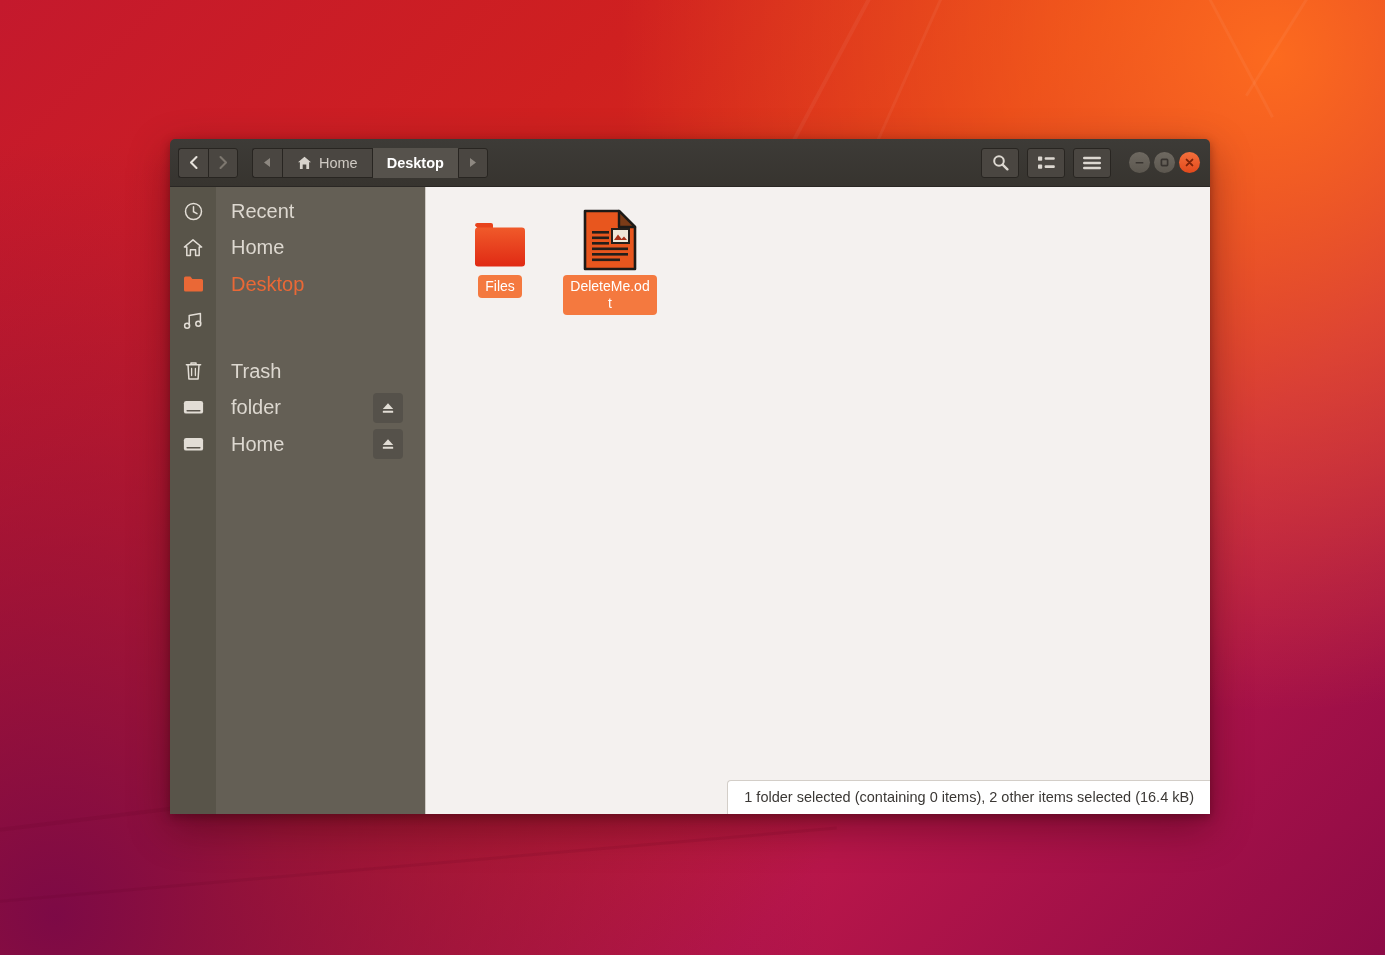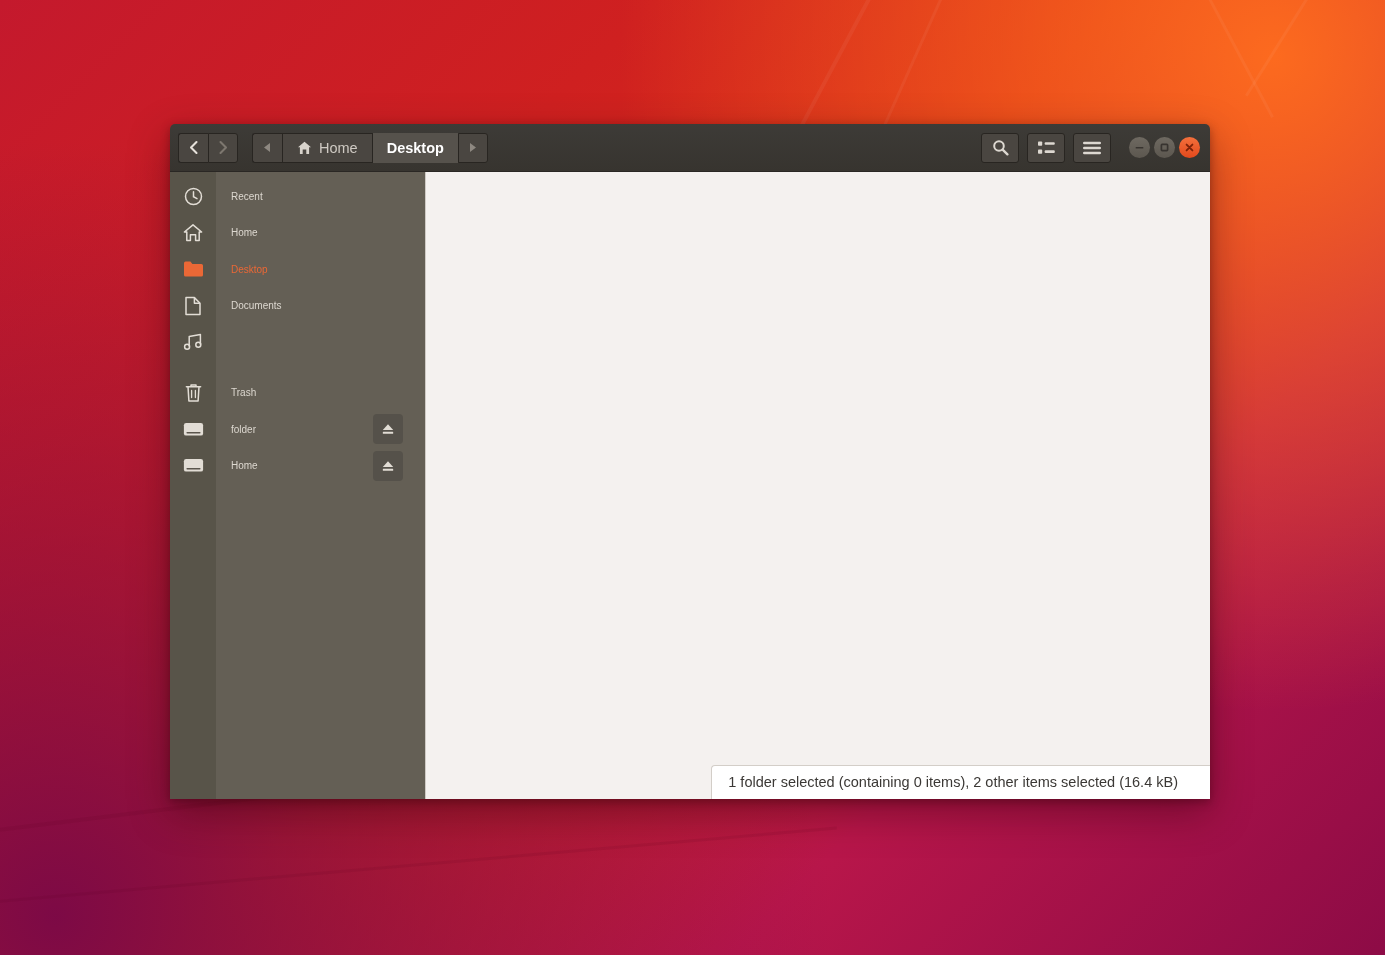--- a/index.html
+++ b/index.html
@@ -28,21 +28,21 @@
     background: rgba(255,255,255,0.05);
     transform-origin: 0 0;
     pointer-events: none;
   }
   .suru.dark { background: rgba(90,0,30,0.10); }
 
   
   #window {
     position: absolute;
     left: 170px;
-    top: 124px;
+    top: 139px;
     width: 1040px;
     height: 675px;
     box-shadow: 0 14px 40px rgba(50,0,10,0.42), 0 3px 10px rgba(40,0,10,0.35);
     display: flex;
     flex-direction: column;
     border-radius: 5px 5px 0 0;
     overflow: hidden;
   }
 
   
@@ -131,21 +131,21 @@
     left: 0; top: 0; bottom: 0;
     width: 46px;
     background: #585449;
   }
   .side-row {
     position: relative;
     height: 36.5px;
     display: flex;
     align-items: center;
     color: #ddd8d0;
-    font-size: 10px;
+    font-size: 20px;
     cursor: pointer;
   }
   .side-row .ico {
     width: 46px;
     flex: 0 0 46px;
     display: flex;
     align-items: center;
     justify-content: center;
     color: #e2ddd5;
   }
@@ -204,21 +204,21 @@
   
   #statusbar {
     position: absolute;
     right: 0;
     bottom: 0;
     background: #ffffff;
     border: 1px solid #d3cec8;
     border-right: none;
     border-bottom: none;
     border-radius: 4px 0 0 0;
-    padding: 8px 32px 9px 16px;
+    padding: 8px 16px 9px 16px;
     font-size: 14.5px;
     color: #3b3835;
     white-space: nowrap;
   }
 </style>
 </head>
 <body>
 
 <div id="desktop">
 
@@ -341,29 +341,20 @@
 
         <div class="side-row selected">
           <span class="ico">
             <svg width="21" height="18" viewBox="0 0 21 18" aria-hidden="true">
               <path d="M1 3.2 a1.6 1.6 0 0 1 1.6-1.6 H7.4 L9.4 4 H18.4 a1.6 1.6 0 0 1 1.6 1.6 V15 a1.6 1.6 0 0 1 -1.6 1.6 H2.6 A1.6 1.6 0 0 1 1 15 Z" fill="currentColor"></path>
             </svg>
           </span>
           <span class="lbl">Desktop</span>
         </div>
 
-        <div class="side-row">
-          <span class="ico">
-            <svg width="16" height="20" viewBox="0 0 16 20" aria-hidden="true">
-              <path d="M1 1.6 h8.4 L15 7.2 V18.4 H1 Z" fill="none" stroke="currentColor" stroke-width="1.5" stroke-linejoin="round"></path>
-              <path d="M9.4 1.6 L9.4 7.2 L15 7.2" fill="none" stroke="currentColor" stroke-width="1.5" stroke-linejoin="round"></path>
-            </svg>
-          </span>
-          <span class="lbl">Documents</span>
-        </div>
 
         <div class="side-row">
           <span class="ico">
             <svg width="20" height="18" viewBox="0 0 20 18" aria-hidden="true">
               <path d="M6.2 13.4 V3.4 L17.4 1.4 V11.4" fill="none" stroke="currentColor" stroke-width="1.5" stroke-linejoin="round"></path>
               <circle cx="4.1" cy="13.8" r="2.5" fill="none" stroke="currentColor" stroke-width="1.5"></circle>
               <circle cx="15.3" cy="11.8" r="2.5" fill="none" stroke="currentColor" stroke-width="1.5"></circle>
             </svg>
           </span>
           <span class="lbl"></span>
@@ -419,21 +410,54 @@
         </div>
 
         <div class="side-gap"></div>
 
       </div>
 
       <div id="main">
 
         <div id="iconview">
 
-
+          <div class="fileitem">
+            <span class="thumb">
+              <svg width="58" height="52" viewBox="0 0 58 52" aria-hidden="true">
+                <defs>
+                  <linearGradient id="fgr" x1="0" y1="0" x2="0" y2="1">
+                    <stop offset="0%" stop-color="#f05a2a"></stop>
+                    <stop offset="100%" stop-color="#e02a14"></stop>
+                  </linearGradient>
+                </defs>
+                <path d="M4 6.5 a2.4 2.4 0 0 1 2.4-2.4 H20 a2 2 0 0 1 2 2 V9 H6.4 Z" fill="#e8431c"></path>
+                <rect x="4" y="8.5" width="50" height="39" rx="3.2" fill="url(#fgr)"></rect>
+                <rect x="8.6" y="6.2" width="12.4" height="2" rx="1" fill="#f4seven" opacity="0"></rect>
+              </svg>
+            </span>
+            <span class="name">Files</span>
+          </div>
+
+          <div class="fileitem">
+            <span class="thumb">
+              <svg width="54" height="62" viewBox="0 0 54 62" aria-hidden="true">
+                <path d="M2 2 H36 L52 18 V60 H2 Z" fill="#e8561e" stroke="#1d1a17" stroke-width="2.6" stroke-linejoin="round"></path>
+                <path d="M36 2 L52 18 H36 Z" fill="#7a3b17" stroke="#1d1a17" stroke-width="2.4" stroke-linejoin="round"></path>
+                <rect x="9" y="22" width="17" height="2.6" fill="#241f1b"></rect>
+                <rect x="9" y="27.5" width="17" height="2.6" fill="#241f1b"></rect>
+                <rect x="9" y="33" width="17" height="2.6" fill="#241f1b"></rect>
+                <rect x="9" y="38.5" width="36" height="2.6" fill="#241f1b"></rect>
+                <rect x="9" y="44" width="36" height="2.6" fill="#241f1b"></rect>
+                <rect x="9" y="49.5" width="28" height="2.6" fill="#241f1b"></rect>
+                <rect x="29" y="20" width="17" height="14" fill="#efe7d8" stroke="#241f1b" stroke-width="2"></rect>
+                <path d="M31 31 L35 25.5 L38.6 30 L41 27.4 L44 31 Z" fill="#a8321a"></path>
+              </svg>
+            </span>
+            <span class="name">DeleteMe.odt</span>
+          </div>
 
 
         </div>
 
         <div id="statusbar">1 folder selected (containing 0 items), 2 other items selected (16.4 kB)</div>
       </div>
     </div>
   </div>
 </div>
 

